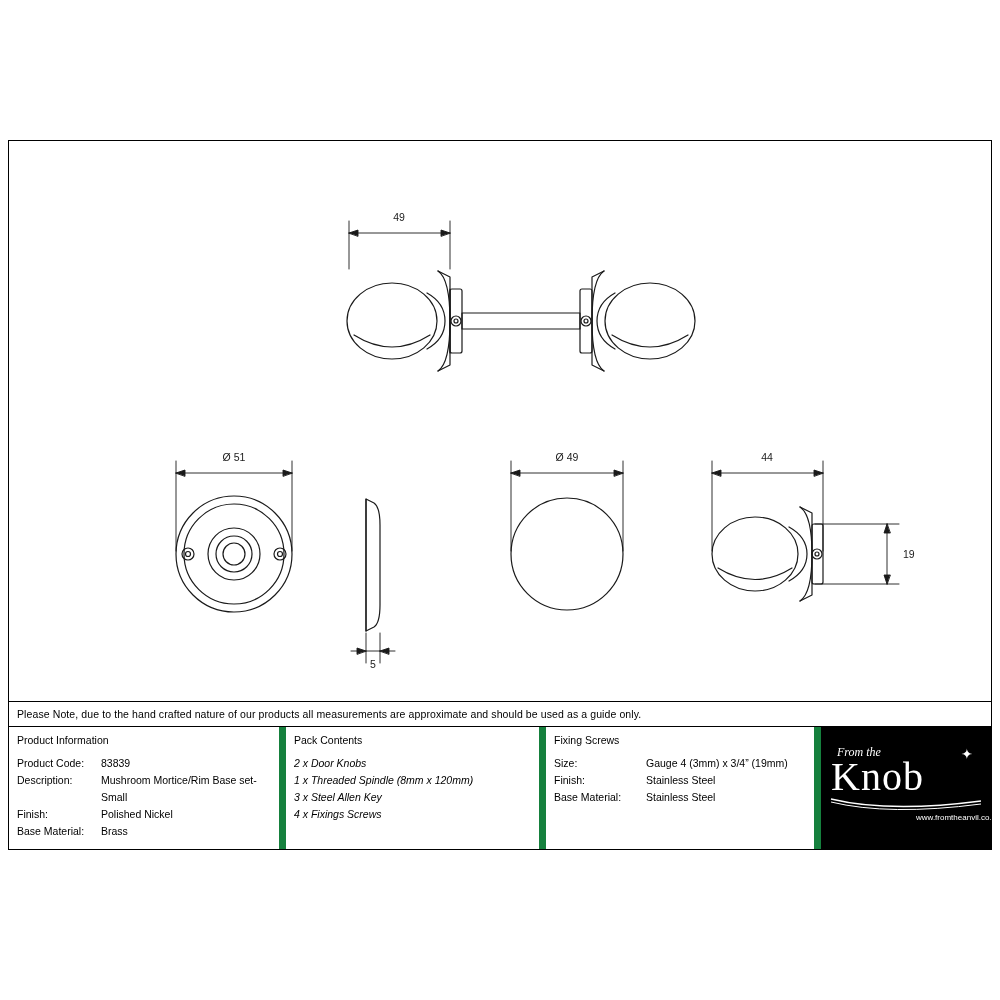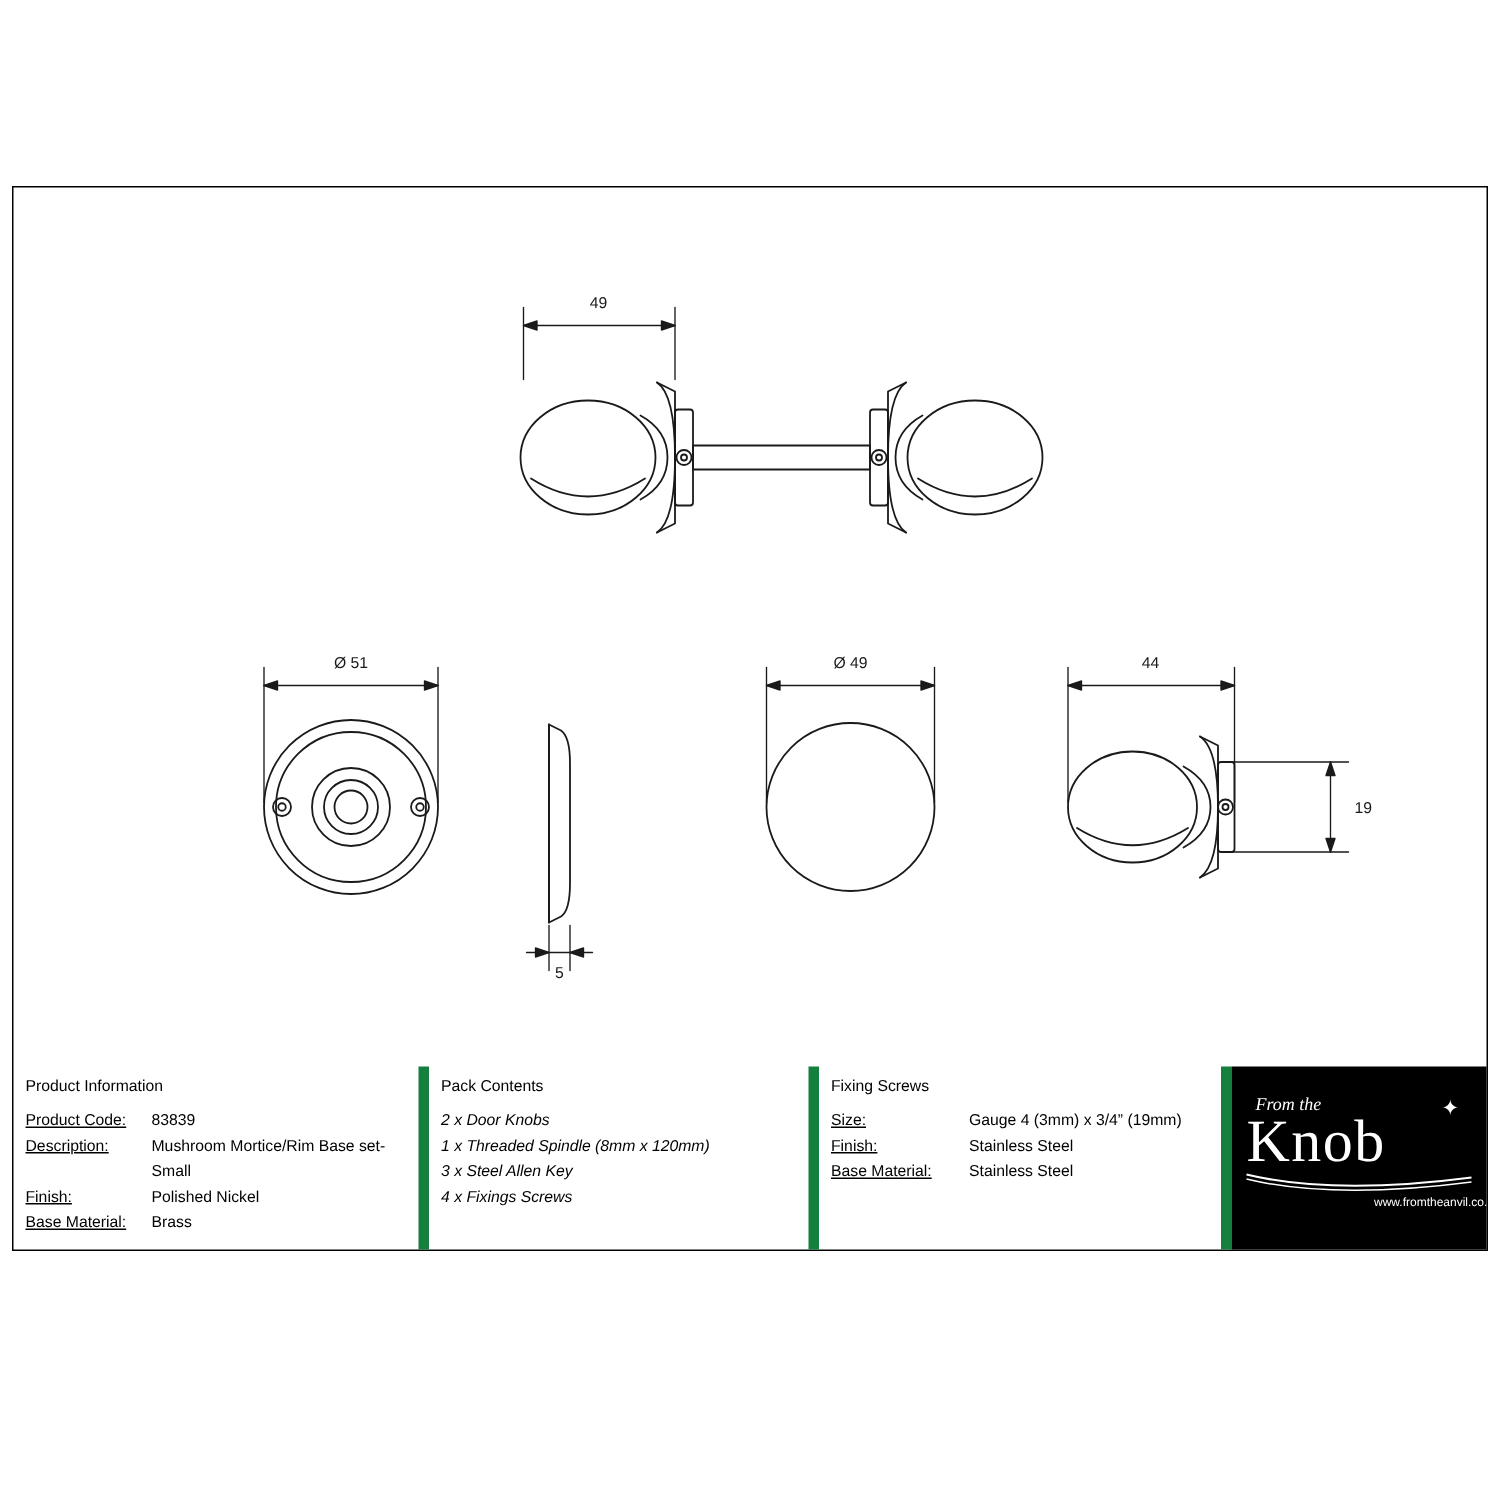--- a/index.html
+++ b/index.html
@@ -10,21 +10,21 @@
   body {
     width: 1000px;
     height: 1000px;
     font-family: "Liberation Sans", sans-serif;
     color: #000000;
     position: relative;
   }
   .sheet {
     position: absolute;
     left: 8px;
-    top: 124px;
+    top: 140px;
     width: 984px;
     height: 710px;
     border: 1px solid #000;
     box-sizing: border-box;
   }
   
   .drawing {
     position: absolute;
     left: 0; top: 0;
     width: 982px;
@@ -75,21 +75,21 @@
   }
   .col-title {
     font-size: 10.5px;
     margin-bottom: 9px;
   }
   .kv {
     display: flex;
     font-size: 10.5px;
     line-height: 17px;
   }
-  .kv .k { width: 84px; flex: 0 0 84px; text-decoration: underline; }
+  .kv .k { width: 84px; flex: 0 0 84px; }
   .kv .v { flex: 1 1 auto; }
   .col-3 .kv .k { width: 92px; flex: 0 0 92px; }
   .plain-line {
     font-size: 10.5px;
     line-height: 17px;
     font-style: italic;
   }
 
   
   .logo-box {
@@ -256,20 +256,23 @@
         <text x="390" y="80" text-anchor="middle">49</text>
         <text x="225" y="320" text-anchor="middle">Ø 51</text>
         <text x="364" y="527" text-anchor="middle">5</text>
         <text x="558" y="320" text-anchor="middle">Ø 49</text>
         <text x="758" y="320" text-anchor="middle">44</text>
         <text x="894" y="417" text-anchor="start">19</text>
       </g>
     </svg>
   </div>
 
+  <div class="note-row">
+    <div class="note-text">Please Note, due to the hand crafted nature of our products all measurements are approximate and should be used as a guide only.</div>
+  </div>
 
   <div class="info-table">
 
     <div class="col col-1">
       <div class="col-title">Product Information</div>
       <div class="kv">
         <div class="k">Product Code:</div>
         <div class="v">83839</div>
       </div>
       <div class="kv">

